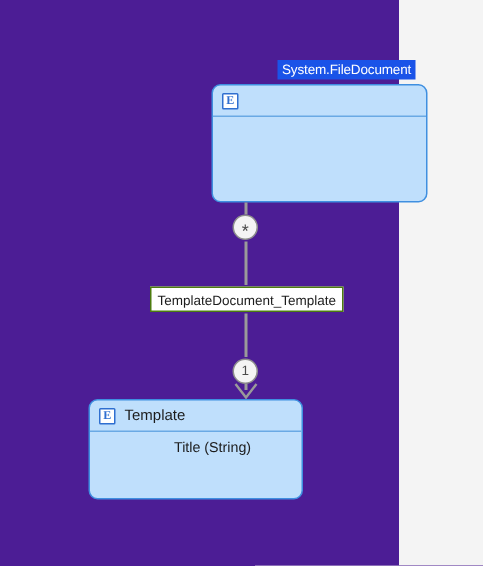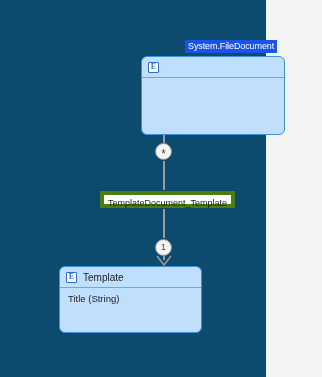--- a/index.html
+++ b/index.html
@@ -14,21 +14,21 @@
     overflow: hidden;
     position: relative;
   }
 
   #canvas {
     position: absolute;
     left: 0;
     top: 0;
     width: 266px;
     height: 377px;
-    background: #0c4a6e;
+    background: #4c1d95;
   }
 
   
   .namespace-tag {
     position: absolute;
     left: 185px;
     top: 40px;
     height: 13px;
     line-height: 13px;
     padding: 0 3px;
@@ -57,20 +57,21 @@
     box-sizing: border-box;
   }
   .entity-title {
     font-size: 10px;
     color: #1c1c1c;
     margin-left: 6px;
     white-space: nowrap;
   }
   .entity-body {
     padding: 4px 0 0 0;
+    margin-left: 48px;
   }
   .entity-row {
     font-size: 9.5px;
     color: #1c1c1c;
     padding: 1px 0 1px 8px;
     white-space: nowrap;
   }
 
   
   .ent-icon {
@@ -146,21 +147,21 @@
   }
 
   .assoc-label {
     position: absolute;
     left: 100px;
     top: 191px;
     height: 17px;
     line-height: 16px;
     padding: 0 4px;
     background: #ffffff;
-    border: 4px solid #4d7c0f;
+    border: 1px solid #4d7c0f;
     font-size: 9px;
     color: #1c1c1c;
     white-space: nowrap;
     box-sizing: border-box;
   }
 
   .arrowhead {
     position: absolute;
     left: 155px;
     top: 255px;

